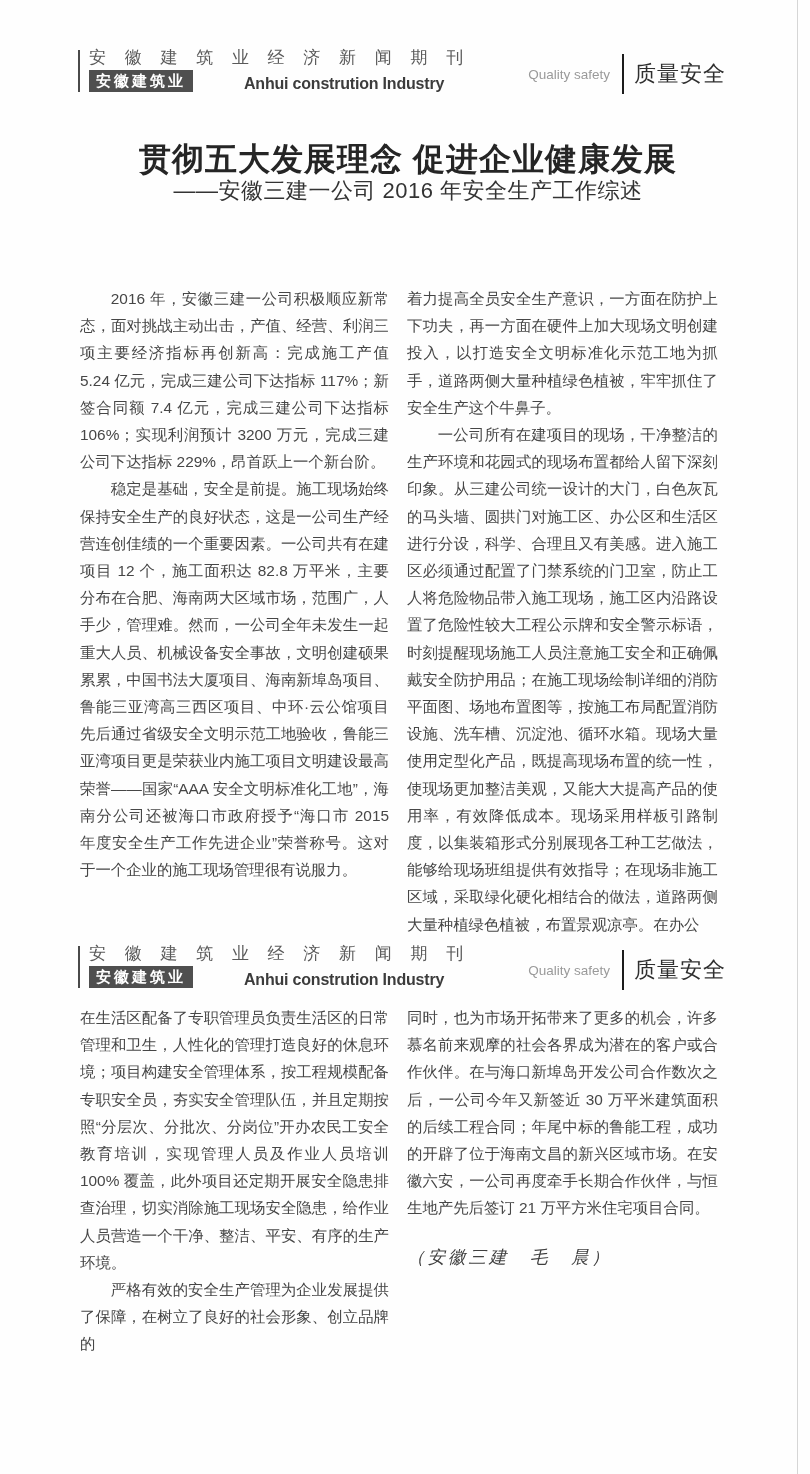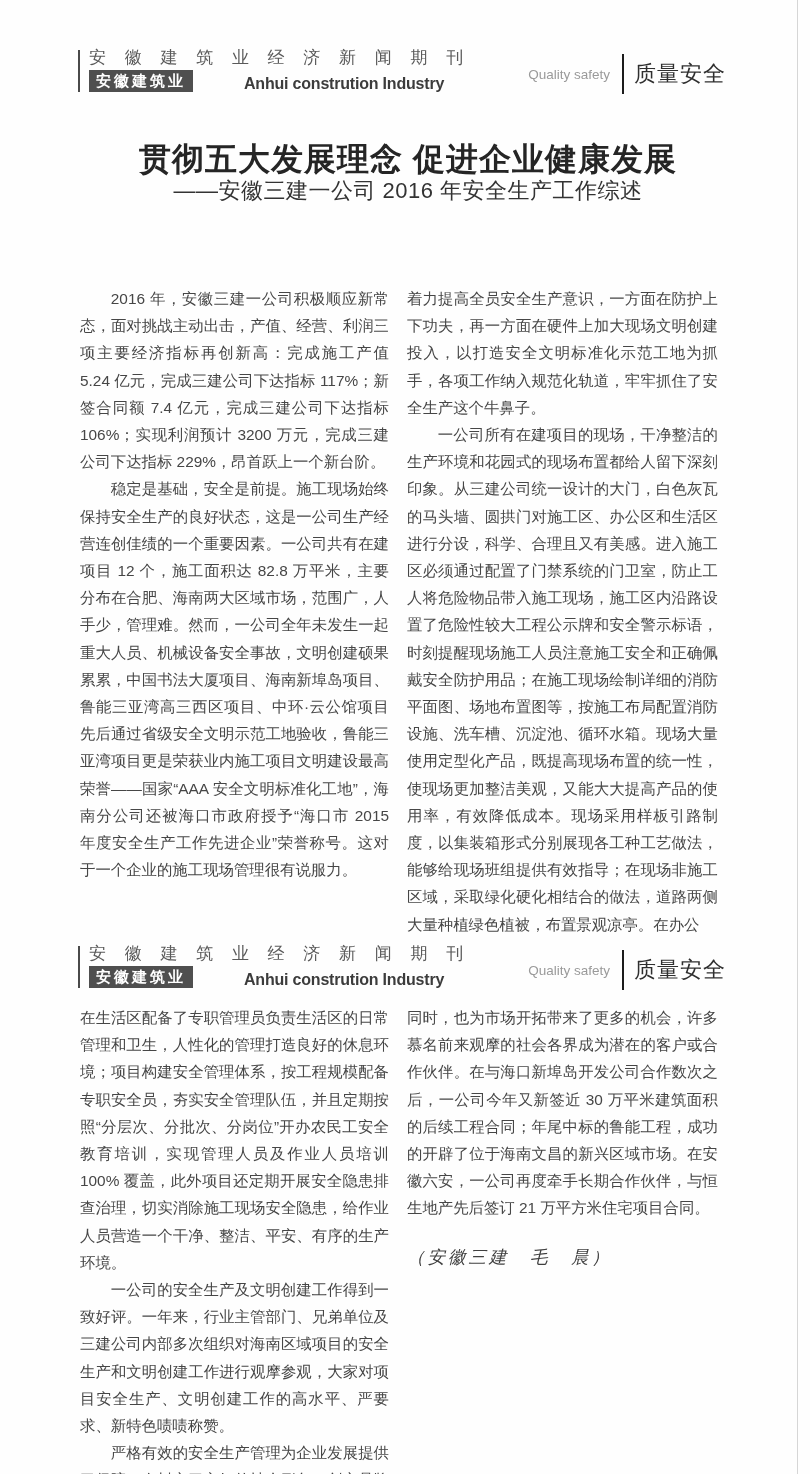--- a/index.html
+++ b/index.html
@@ -101,40 +101,39 @@
   </div>
 
   <h1 class="a-title" id="title1">贯彻五大发展理念 促进企业健康发展</h1>
   <h2 class="a-subtitle" id="subtitle1">——安徽三建一公司 2016 年安全生产工作综述</h2>
 
   <div class="col col-l" id="p1colL">
     <p class="ind">2016 年，安徽三建一公司积极顺应新常态，面对挑战主动出击，产值、经营、利润三项主要经济指标再创新高：完成施工产值 5.24 亿元，完成三建公司下达指标 117%；新签合同额 7.4 亿元，完成三建公司下达指标 106%；实现利润预计 3200 万元，完成三建公司下达指标 229%，昂首跃上一个新台阶。</p>
     <p class="ind">稳定是基础，安全是前提。施工现场始终保持安全生产的良好状态，这是一公司生产经营连创佳绩的一个重要因素。一公司共有在建项目 12 个，施工面积达 82.8 万平米，主要分布在合肥、海南两大区域市场，范围广，人手少，管理难。然而，一公司全年未发生一起重大人员、机械设备安全事故，文明创建硕果累累，中国书法大厦项目、海南新埠岛项目、鲁能三亚湾高三西区项目、中环·云公馆项目先后通过省级安全文明示范工地验收，鲁能三亚湾项目更是荣获业内施工项目文明建设最高荣誉——国家“AAA 安全文明标准化工地”，海南分公司还被海口市政府授予“海口市 2015 年度安全生产工作先进企业”荣誉称号。这对于一个企业的施工现场管理很有说服力。</p>
   </div>
   <div class="col col-r" id="p1colR">
-    <p>着力提高全员安全生产意识，一方面在防护上下功夫，再一方面在硬件上加大现场文明创建投入，以打造安全文明标准化示范工地为抓手，各项工作纳入规范化轨道，牢牢抓住了安全生产这个牛鼻子。</p>
+    <p>着力提高全员安全生产意识，一方面在防护上下功夫，再一方面在硬件上加大现场文明创建投入，以打造安全文明标准化示范工地为抓手，道路两侧大量种植绿色植被，牢牢抓住了安全生产这个牛鼻子。</p>
     <p class="ind">一公司所有在建项目的现场，干净整洁的生产环境和花园式的现场布置都给人留下深刻印象。从三建公司统一设计的大门，白色灰瓦的马头墙、圆拱门对施工区、办公区和生活区进行分设，科学、合理且又有美感。进入施工区必须通过配置了门禁系统的门卫室，防止工人将危险物品带入施工现场，施工区内沿路设置了危险性较大工程公示牌和安全警示标语，时刻提醒现场施工人员注意施工安全和正确佩戴安全防护用品；在施工现场绘制详细的消防平面图、场地布置图等，按施工布局配置消防设施、洗车槽、沉淀池、循环水箱。现场大量使用定型化产品，既提高现场布置的统一性，使现场更加整洁美观，又能大大提高产品的使用率，有效降低成本。现场采用样板引路制度，以集装箱形式分别展现各工种工艺做法，能够给现场班组提供有效指导；在现场非施工区域，采取绿化硬化相结合的做法，道路两侧大量种植绿色植被，布置景观凉亭。在办公</p>
   </div>
 
   <header class="hdr-left" id="hdr2">
     <div class="journal-line">安 徽 建 筑 业 经 济 新 闻 期 刊</div>
     <div class="brand-row">
       <span class="brand-box">安徽建筑业</span>
       <span class="brand-en">Anhui constrution Industry</span>
     </div>
   </header>
   <div class="hdr-right" id="hdrR2">
     <span class="q-safety">Quality safety</span>
     <span class="hdr-divider"></span>
     <span class="sec-cn">质量安全</span>
   </div>
 
   <div class="col col-l" id="p2colL">
     <p>在生活区配备了专职管理员负责生活区的日常管理和卫生，人性化的管理打造良好的休息环境；项目构建安全管理体系，按工程规模配备专职安全员，夯实安全管理队伍，并且定期按照“分层次、分批次、分岗位”开办农民工安全教育培训，实现管理人员及作业人员培训 100% 覆盖，此外项目还定期开展安全隐患排查治理，切实消除施工现场安全隐患，给作业人员营造一个干净、整洁、平安、有序的生产环境。</p>
-    <p class="ind">一公司的安全生产及文明创建工作得到一致好评。一年来，行业主管部门、兄弟单位及三建公司内部多次组织对海南区域项目的安全生产和文明创建工作进行观摩参观，大家对项目安全生产、文明创建工作的高水平、严要求、新特色啧啧称赞。</p>
     <p class="ind">严格有效的安全生产管理为企业发展提供了保障，在树立了良好的社会形象、创立品牌的</p>
   </div>
   <div class="col col-r" id="p2colR">
     <p>同时，也为市场开拓带来了更多的机会，许多慕名前来观摩的社会各界成为潜在的客户或合作伙伴。在与海口新埠岛开发公司合作数次之后，一公司今年又新签近 30 万平米建筑面积的后续工程合同；年尾中标的鲁能工程，成功的开辟了位于海南文昌的新兴区域市场。在安徽六安，一公司再度牵手长期合作伙伴，与恒生地产先后签订 21 万平方米住宅项目合同。</p>
     <p class="byline">（安徽三建　毛　晨）</p>
   </div>
 
 </div>
 
 </body></html>

